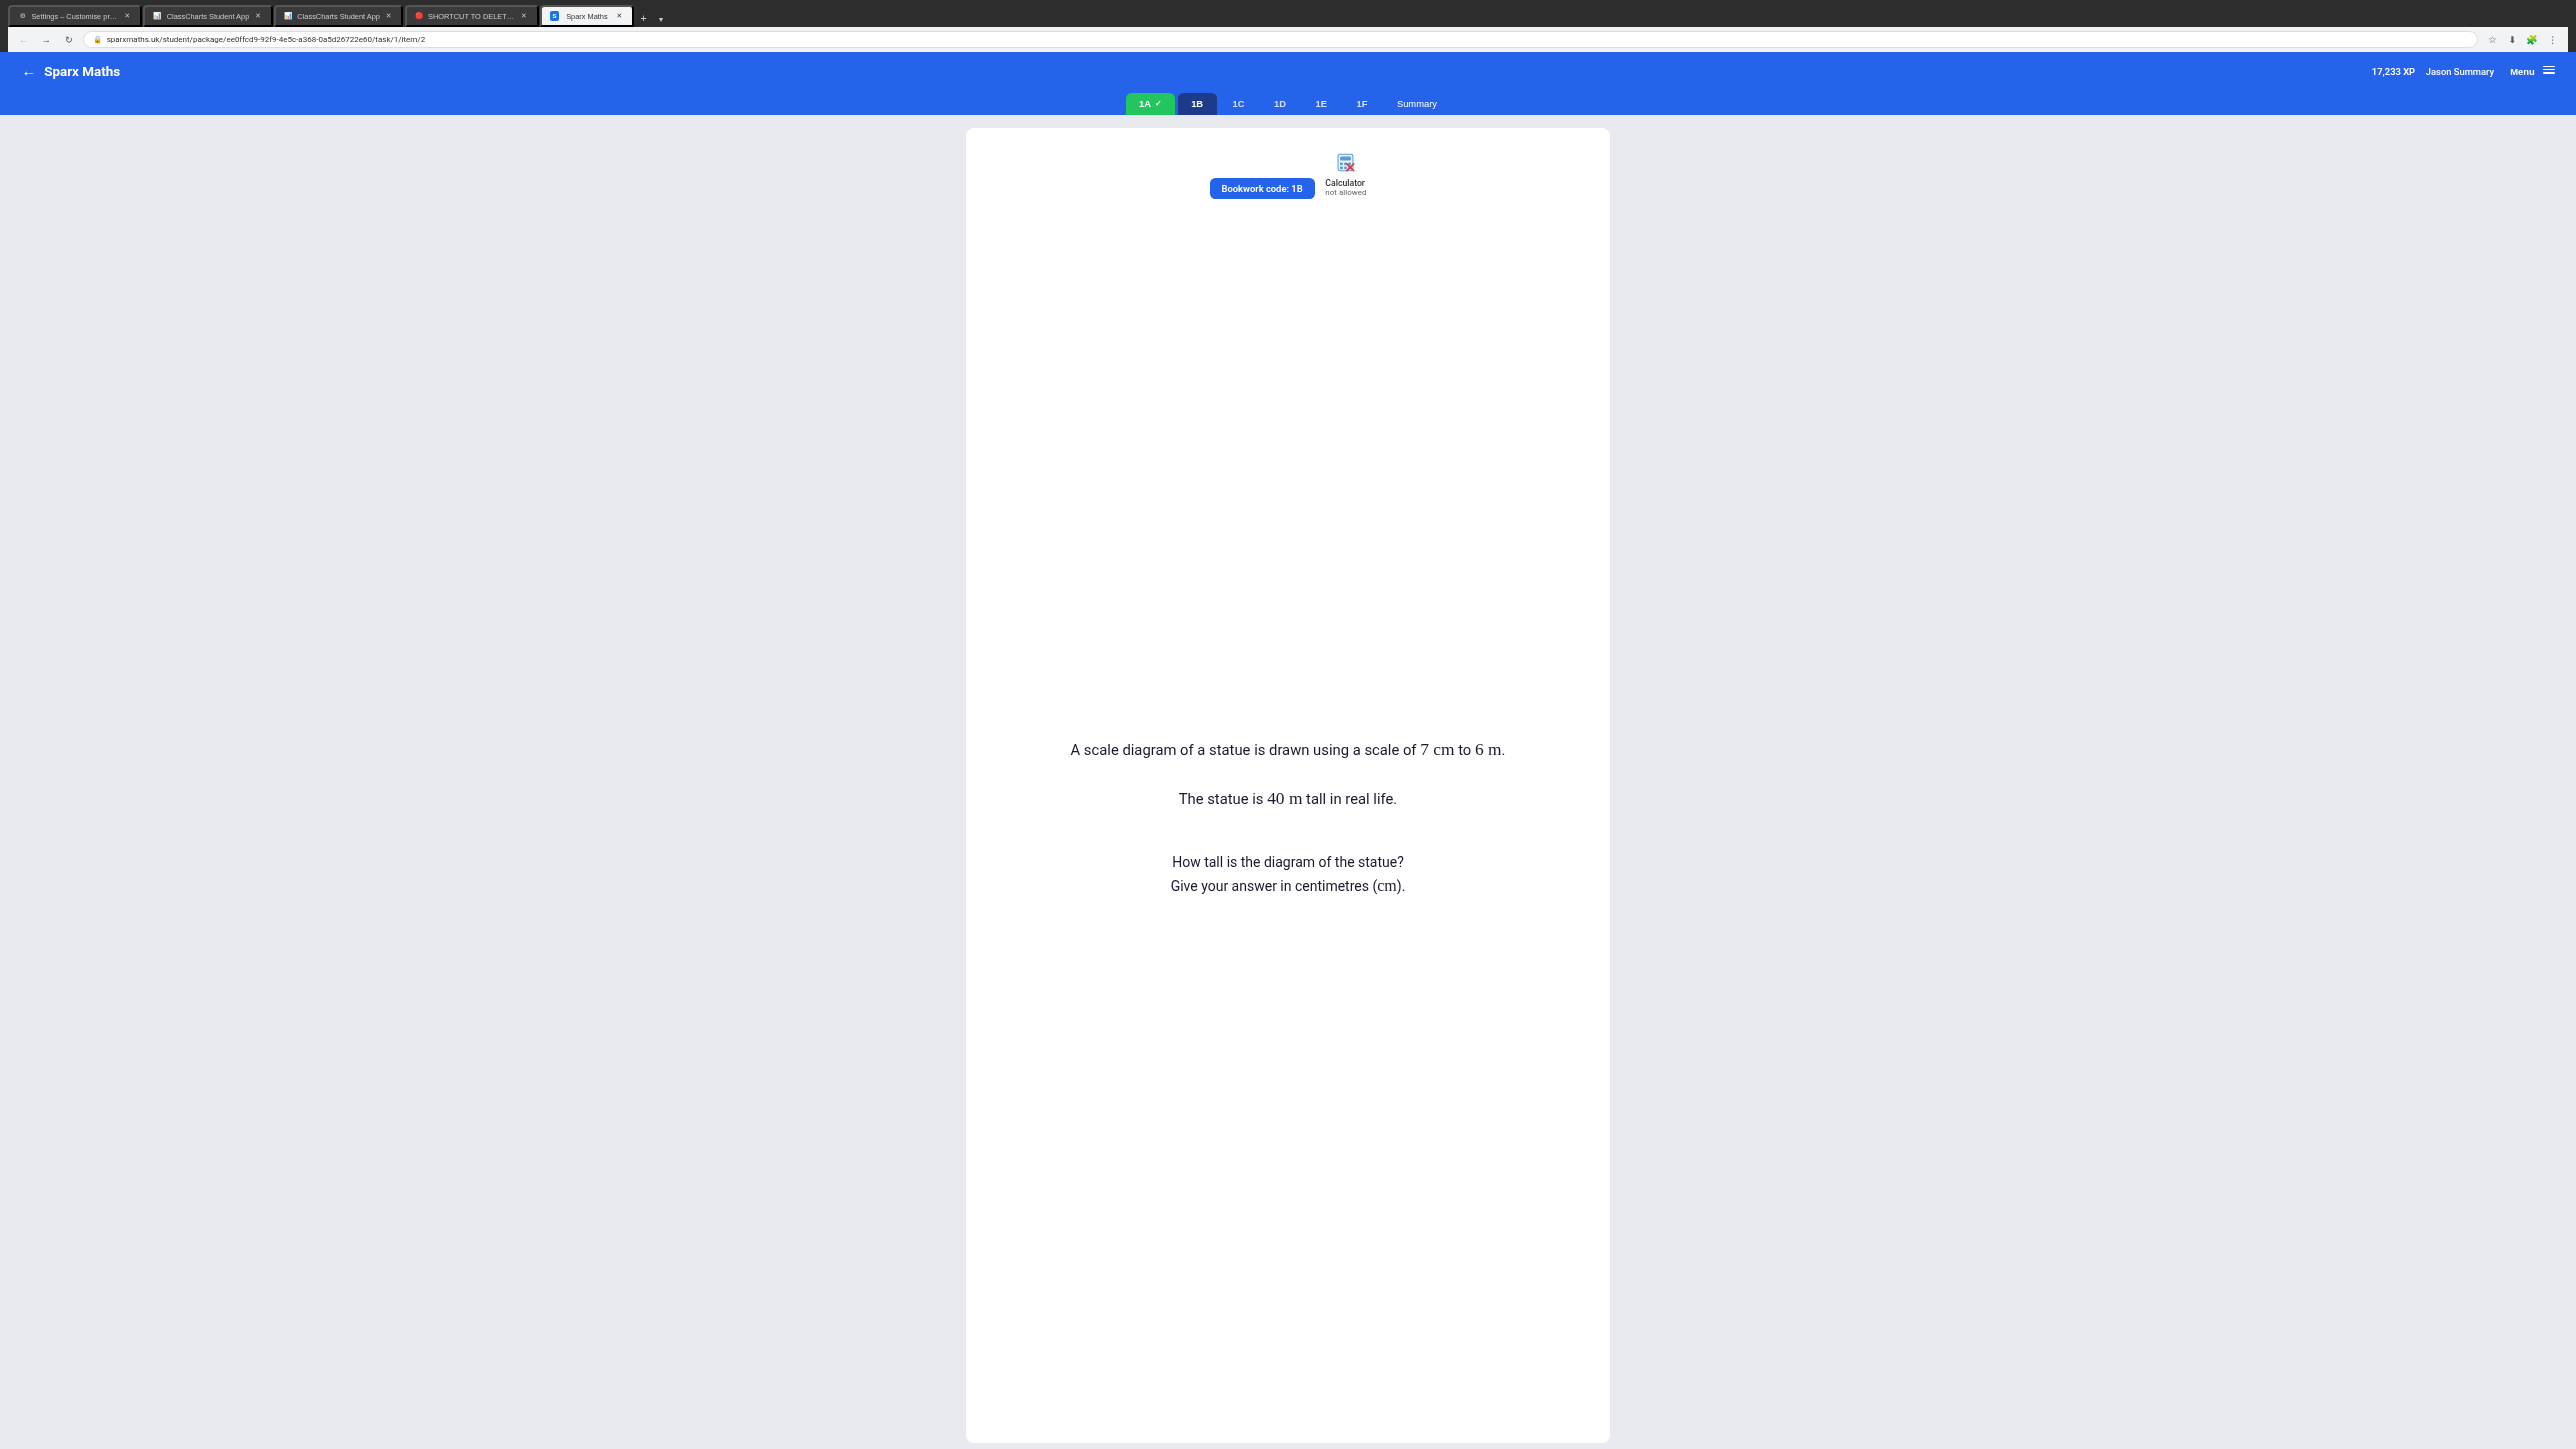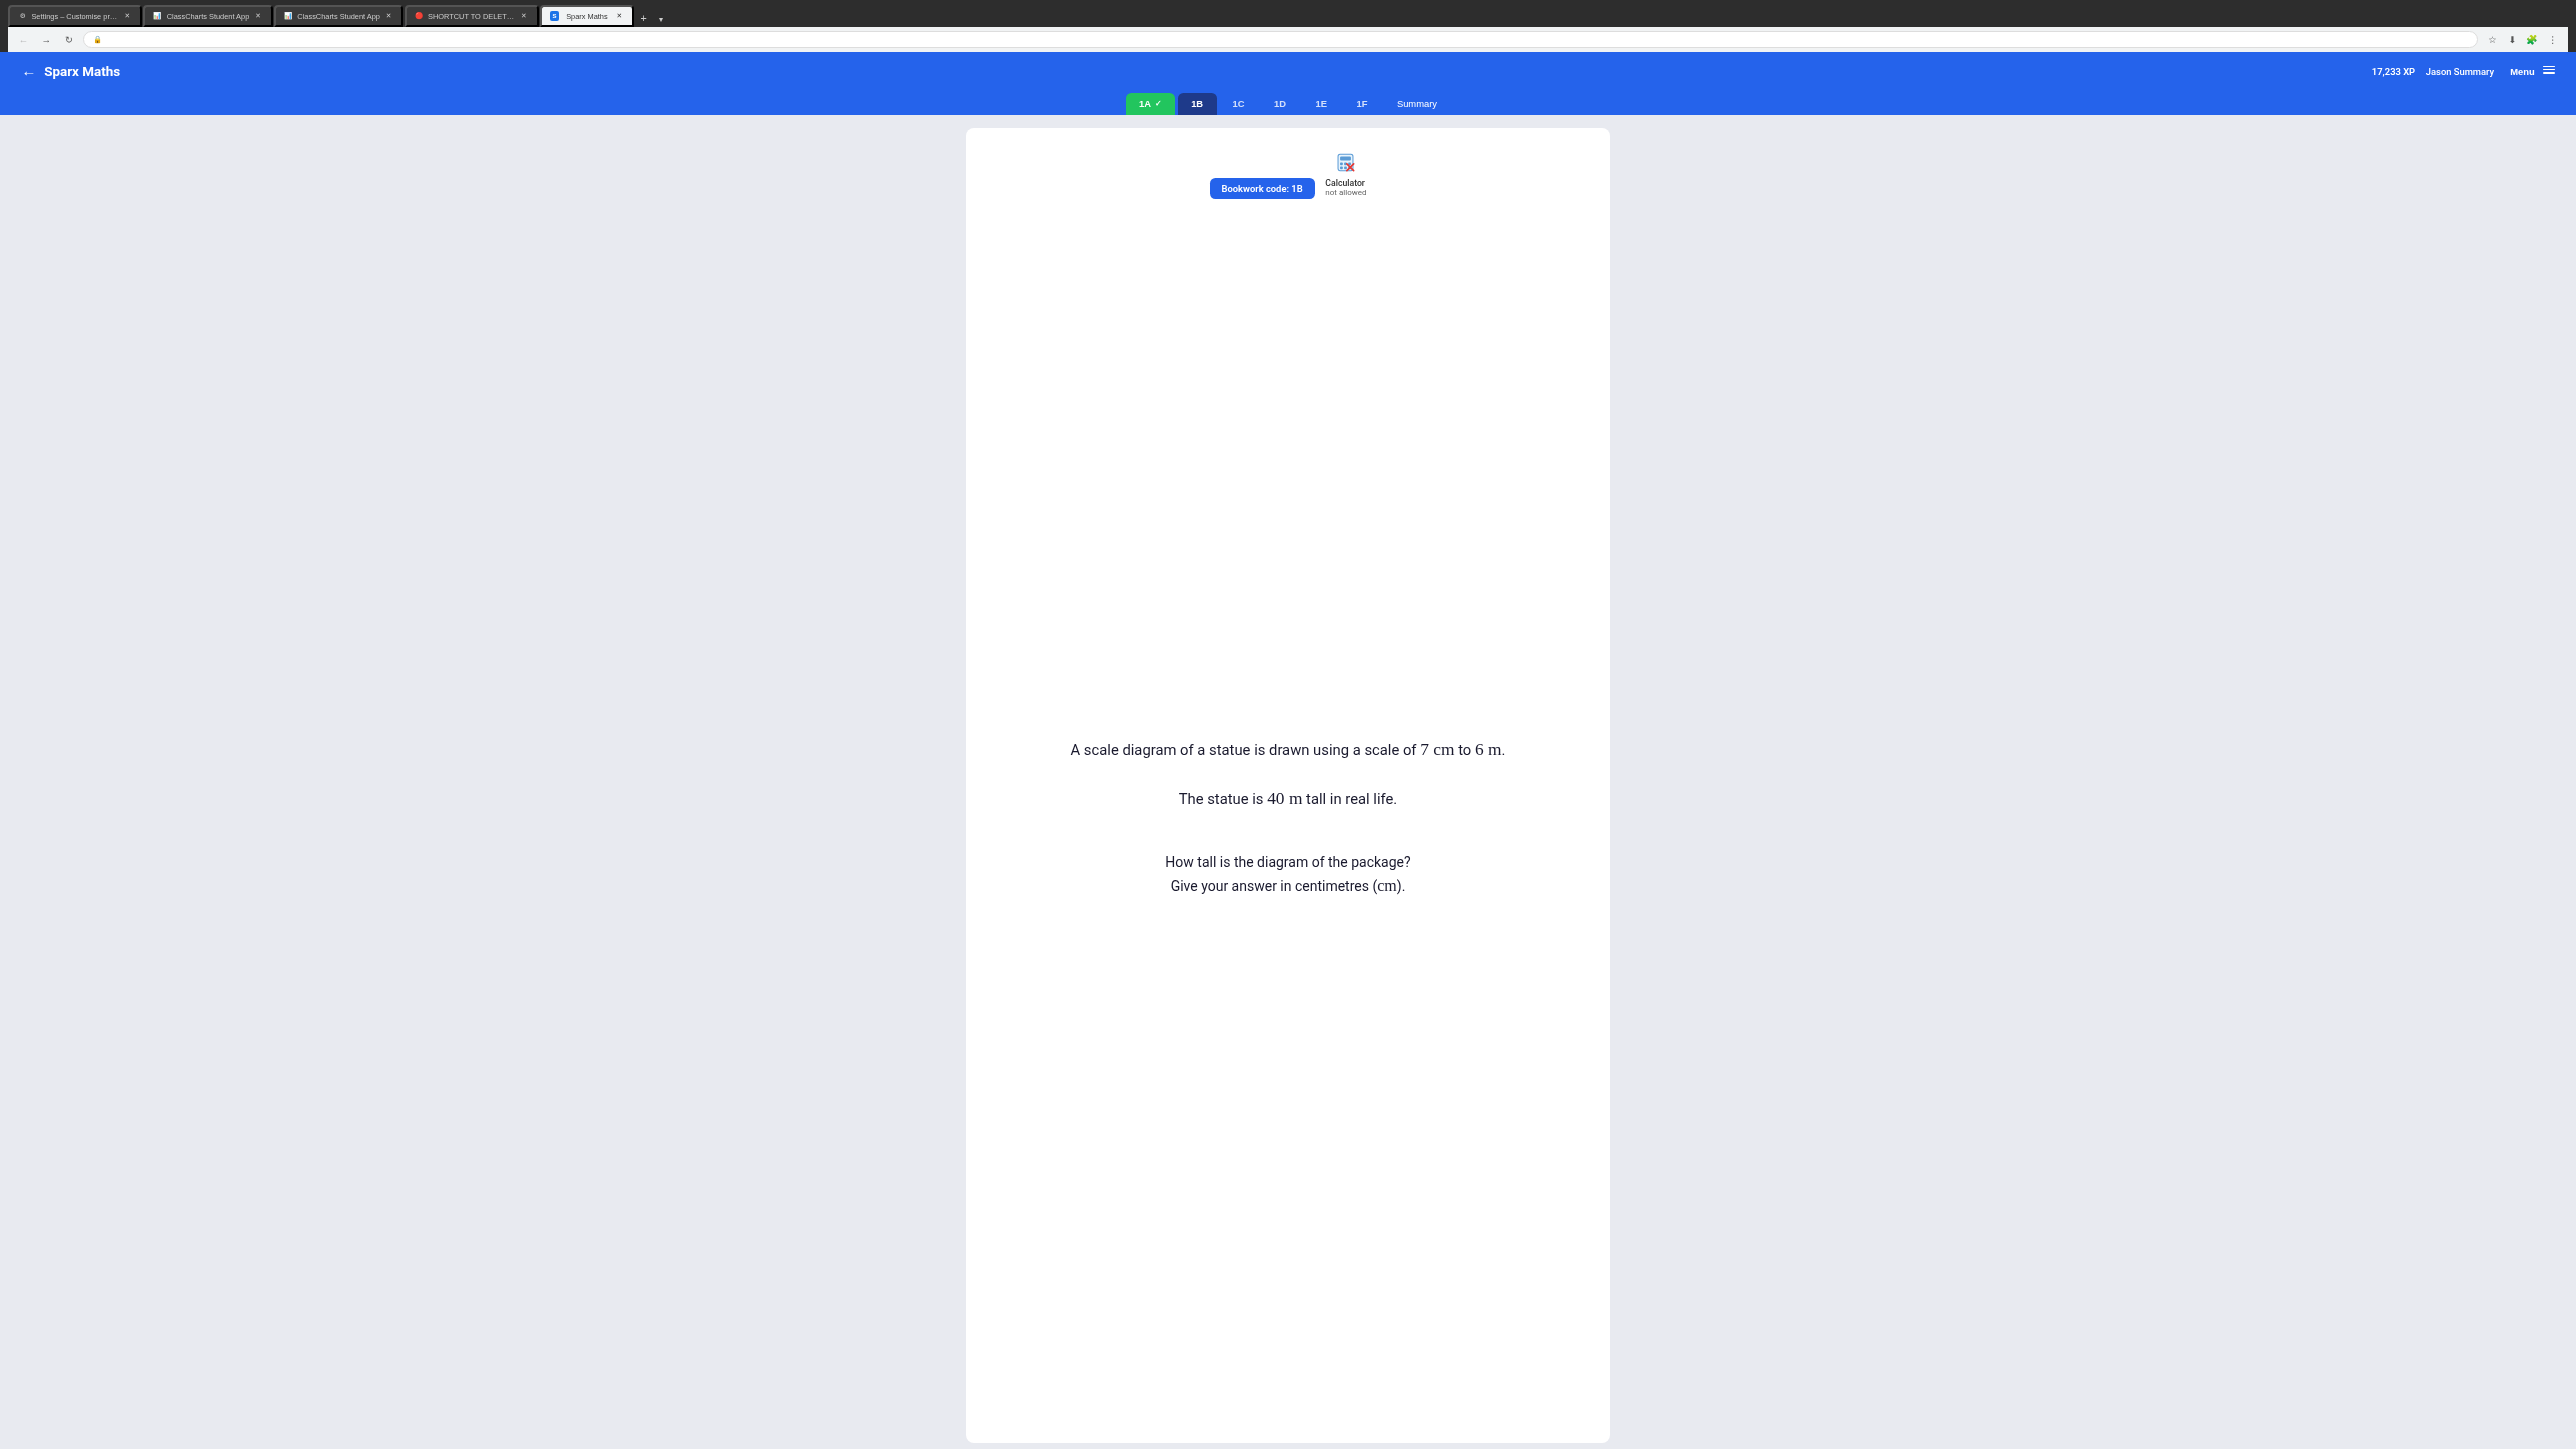--- a/index.html
+++ b/index.html
@@ -407,20 +407,21 @@
     </button>
     <button class="tab-new">+</button>
     <button class="tab-new" style="font-size:8px;">▾</button>
   </div>
   <div class="browser-toolbar">
     <button class="nav-btn" disabled="">←</button>
     <button class="nav-btn">→</button>
     <button class="nav-btn">↻</button>
     <div class="address-bar">
       <span class="lock-icon">🔒</span>
+      <span class="address-text">sparxmaths.uk/student/package/ee0ffcd9-92f9-4e5c-a368-0a5d26722e60/task/1/item/2</span>
     </div>
     <div class="browser-actions">
       <button class="browser-action-btn">☆</button>
       <button class="browser-action-btn">⬇</button>
       <button class="browser-action-btn">🧩</button>
       <button class="browser-action-btn">⋮</button>
     </div>
   </div>
 </div>
 
@@ -500,21 +501,21 @@
 
     <div class="question-content">
       <div class="question-text">
         A scale diagram of a statue is drawn using a scale of <span class="math-styled">7 cm</span> to <span class="math-styled">6 m</span>.
       </div>
       <div class="question-text">
         The statue is <span class="math-styled">40 m</span> tall in real life.
       </div>
       <div style="height: 16px;"></div>
       <div class="question-sub">
-        How tall is the diagram of the package?
+        How tall is the diagram of the statue?
       </div>
       <div class="question-sub">
         Give your answer in centimetres (<span class="math-styled">cm</span>).
       </div>
     </div>
   </div>
 </div>
 
 
 </body></html>

